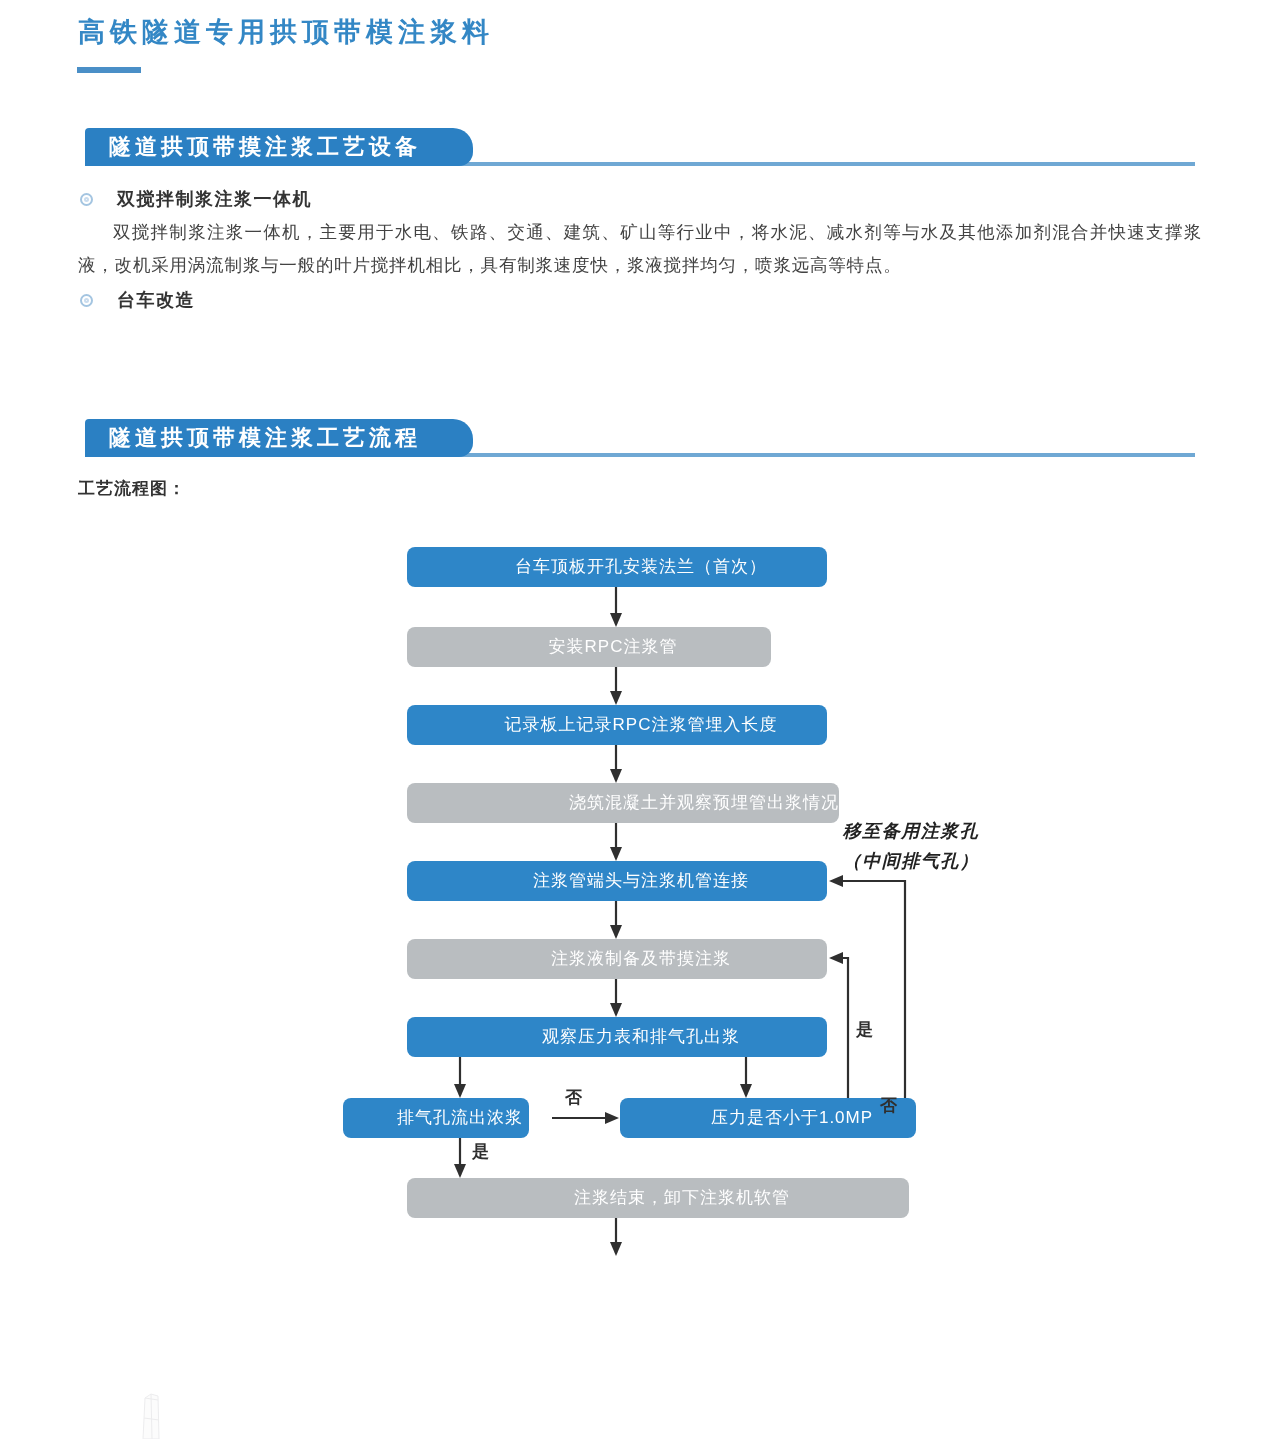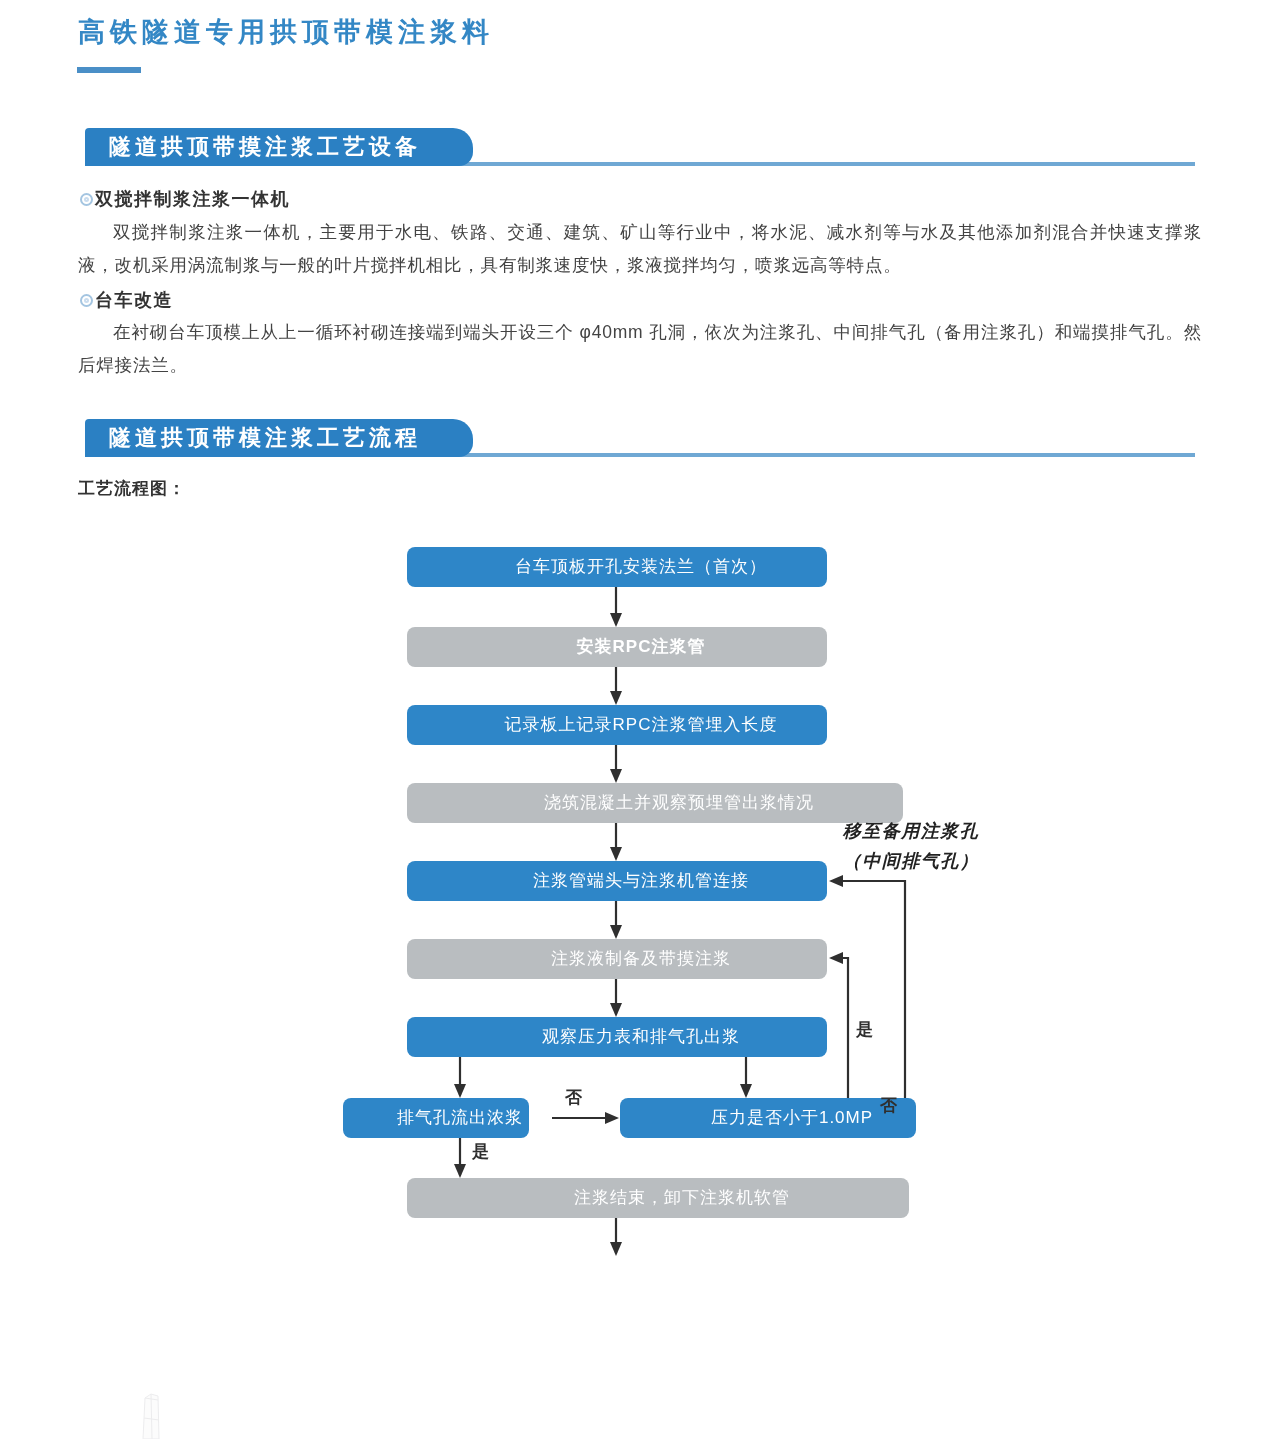--- a/index.html
+++ b/index.html
@@ -37,21 +37,21 @@
     padding:0 52px 0 24px;
     background:#2b80c3;
     border-radius:4px 20px 14px 0;
     color:#ffffff; font-size:22px; font-weight:bold; letter-spacing:4px;
     white-space:nowrap;
   }
   .ribbon-1 { top:128px; }
   .ribbon-2 { top:419px; }
 
   
-  .bullet-row { position:absolute; left:80px; display:flex; align-items:center; gap:2px; }
+  .bullet-row { position:absolute; left:80px; display:flex; align-items:center; gap:24px; }
   .bullet-icon {
     width:13px; height:13px; border:2px solid #a4c5e1; border-radius:50%;
     position:relative; flex:0 0 auto;
   }
   .bullet-icon::after {
     content:""; position:absolute; inset:2px;
     border:2px solid #c9dcee; border-radius:50%;
   }
   .bullet-heading { font-size:18px; font-weight:bold; color:#333; letter-spacing:1.5px; }
   .bullet-1 { top:187px; }
@@ -78,23 +78,23 @@
   .node {
     position:absolute; height:40px; line-height:40px;
     border-radius:8px; color:#ffffff;
     font-size:17px; letter-spacing:1px; text-align:center;
     white-space:nowrap; overflow:hidden;padding-left:48px;
   }
   .node.blue { background:#2e86c8; }
   .node.gray { background:#b9bdc0; }
 
   .n0  { left:407px; top:17px;  width:420px; }
-  .n1  { left:407px; top:97px;  width:420px;font-weight:bold; }
+  .n1  { left:407px; top:97px;  width:364px; }
   .n2  { left:407px; top:175px; width:420px; }
-  .n3  { left:407px; top:253px; width:496px; }
+  .n3  { left:407px; top:253px; width:432px;text-align:right; }
   .n4  { left:407px; top:331px; width:420px; }
   .n5  { left:407px; top:409px; width:420px; }
   .n6  { left:407px; top:487px; width:420px; }
   .n7  { left:343px; top:568px; width:186px; }
   .n8  { left:620px; top:568px; width:296px; }
   .n9  { left:407px; top:648px; width:502px; }
   .n10 { left:407px; top:726px; width:420px; }
 
   .edge-label {
     position:absolute; font-size:17px; font-weight:600; color:#2f2f2f;
@@ -131,21 +131,20 @@
   <div class="bullet-row bullet-1">
     <span class="bullet-icon"></span>
     <span class="bullet-heading">双搅拌制浆注浆一体机</span>
   </div>
   <p class="para para-1">双搅拌制浆注浆一体机，主要用于水电、铁路、交通、建筑、矿山等行业中，将水泥、减水剂等与水及其他添加剂混合并快速支撑浆液，改机采用涡流制浆与一般的叶片搅拌机相比，具有制浆速度快，浆液搅拌均匀，喷浆远高等特点。</p>
 
   <div class="bullet-row bullet-2">
     <span class="bullet-icon"></span>
     <span class="bullet-heading">台车改造</span>
   </div>
-  <p class="para para-2">在衬砌台车顶模上从上一循环衬砌连接端到端头开设三个 φ40mm 孔洞，依次为注浆孔、中间排气孔（备用注浆孔）和端摸排气孔。然后焊接法兰。</p>
 
   <div class="ribbon-row ribbon-2">
     <div class="rule"></div>
     <div class="ribbon">隧道拱顶带模注浆工艺流程</div>
   </div>
 
   <div class="flow-figure-label">工艺流程图：</div>
 
   <div class="flowchart">
 

